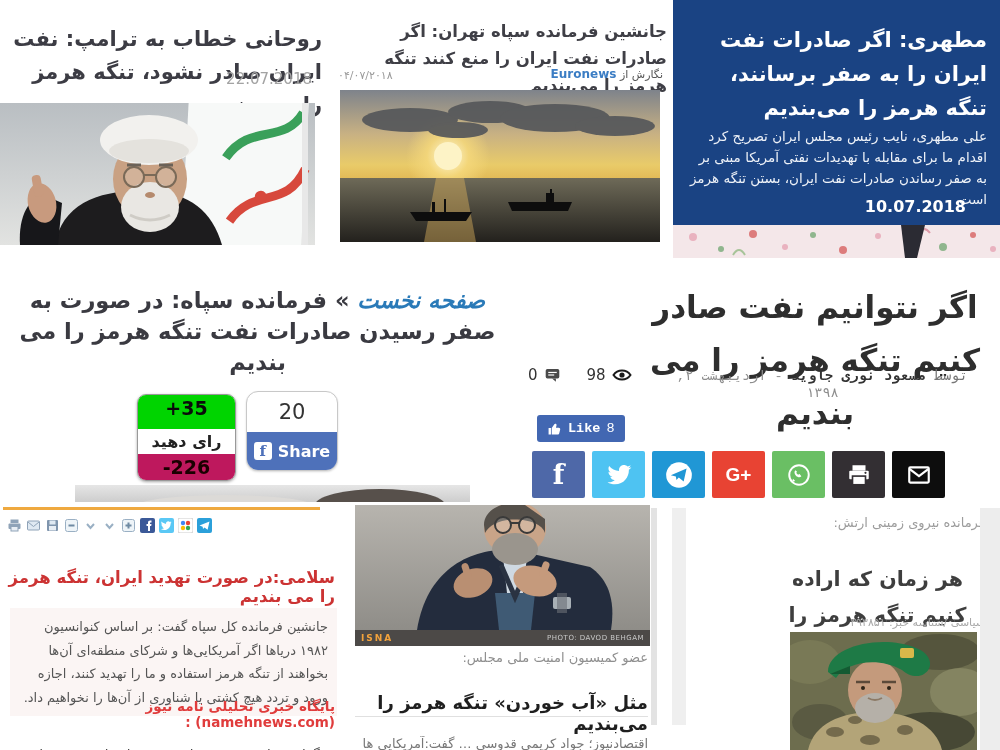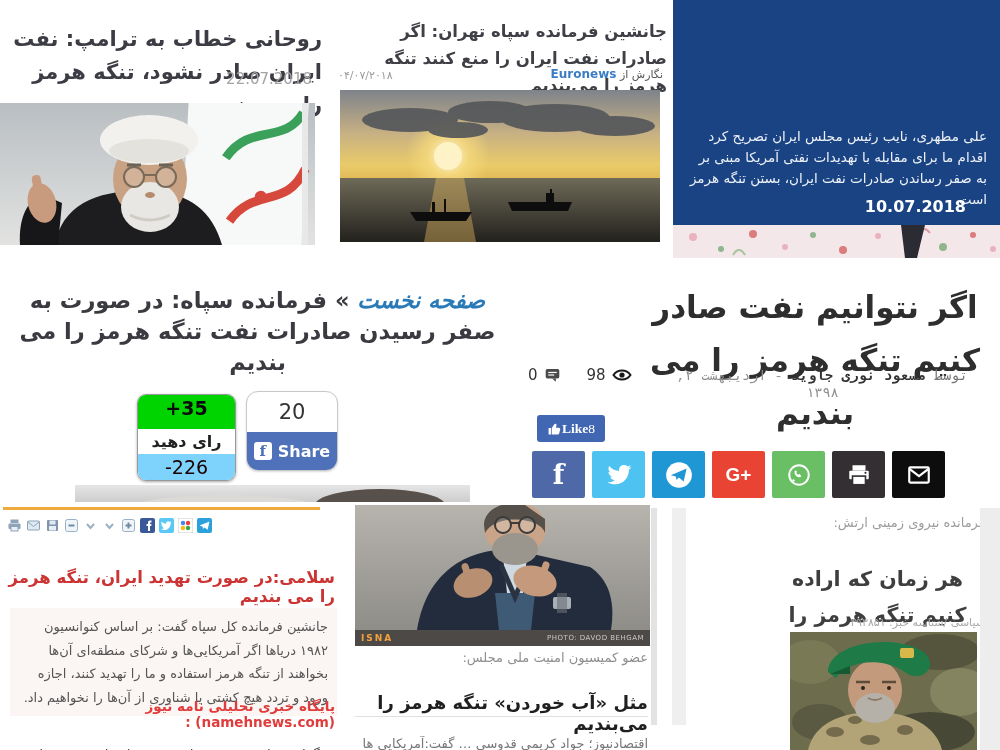--- a/index.html
+++ b/index.html
@@ -35,40 +35,40 @@
   #floral{left:673px;top:225px;width:327px;height:33px;}
 
   
   .pd-head{left:630px;top:260px;width:370px;text-align:center;
            font-size:31px;color:#2e2e2e;line-height:53px;}
   .pd-byline{left:660px;top:367px;width:325px;text-align:center;font-size:14px;color:#888;font-family:Liberation Mono, monospace;}
   .pd-by-pre{color:#777;} .pd-author{color:#333;font-weight:bold;} .pd-date{color:#8d8d8d;font-size:13.5px;}
   .pd-stats{left:528px;top:366px;width:130px;font-size:15px;color:#333;display:flex;gap:26px;align-items:center;}
   .stat{display:flex;align-items:center;gap:6px;}
   .like-btn{left:537px;top:415px;height:27px;background:#4267b2;border:0;border-radius:3px;
-            color:#fff;display:flex;align-items:center;padding:0 10px;font-size:13.5px;cursor:pointer;
-            font-family:Liberation Serif, serif;text-align:right;}
+            color:#fff;display:flex;align-items:center;gap:6px;padding:0 10px;font-size:13.5px;cursor:pointer;
+            font-family:Liberation Mono, monospace;text-align:right;}
   .like-lbl{font-weight:bold;}
   .share-row{left:532px;top:451px;display:flex;gap:7px;}
   .shbtn{width:53px;height:47px;border:0;border-radius:2px;display:flex;align-items:center;
          justify-content:center;cursor:pointer;padding:0;}
   .sh-fb{background:#4e68a8;} .sh-tw{background:#4ec3f2;} .sh-tg{background:#2097d5;}
   .sh-gp{background:#e84333;} .sh-wa{background:#6abf64;} .sh-pr{background:#332f33;} .sh-ml{background:#0d0d0d;}
   .fglyph{color:#fff;font-size:27px;font-weight:bold;font-family:"DejaVu Serif",serif;}
   .gpglyph{color:#fff;font-size:19px;font-weight:bold;}
 
   
   .pe-head{left:0;top:266px;width:515px;text-align:center;font-size:22.5px;font-weight:bold;
            color:#3a3a41;line-height:31px;}
   .pe-link{color:#2a7ab8;text-decoration:none;cursor:pointer;font-style:italic;}
   .vote{left:137px;top:394px;width:97px;border:1px solid #999;border-radius:9px;overflow:hidden;
         box-shadow:0 1px 3px rgba(0,0,0,.35);text-align:center;cursor:pointer;}
   .vote-up{background:#00d400;height:34px;line-height:26px;font-size:19px;font-weight:bold;color:#0b0b0b;}
   .vote-mid{background:#fff;height:25px;line-height:25px;font-size:16px;font-weight:bold;color:#222;}
-  .vote-down{background:#7dd3fc;height:26px;line-height:26px;font-size:19px;font-weight:normal;color:#1a0000;}
+  .vote-down{background:#be185d;height:26px;line-height:26px;font-size:19px;font-weight:bold;color:#1a0000;}
   .fbshare{left:246px;top:391px;width:90px;height:78px;border:1px solid #c8c8c8;border-radius:12px;
            overflow:hidden;background:#fff;box-shadow:0 1px 2px rgba(0,0,0,.15);cursor:pointer;}
   .fbshare-count{height:40px;line-height:40px;text-align:center;font-size:21px;color:#333;}
   .fbshare-btn{height:38px;background:#4e71ba;display:flex;align-items:center;justify-content:center;gap:6px;}
   .fsq{width:18px;height:18px;background:#fff;border-radius:3px;color:#4e71ba;font-weight:bold;
        font-family:"DejaVu Serif",serif;font-size:15px;line-height:18px;text-align:center;}
   .fbshare-lbl{color:#fff;font-weight:bold;font-size:16px;}
   .headstrip{left:75px;top:485px;}
 
   
@@ -188,20 +188,21 @@
         <rect x="92" y="112" width="3" height="10"></rect>
           <rect x="104" y="109" width="2" height="13"></rect>
         <path d="M168,112 L232,112 L228,121 L172,121 Z"></path>
         <rect x="206" y="103" width="8" height="9"></rect>
           <rect x="210" y="99" width="2" height="5"></rect>
       </g>
     </svg>
   </section>
 
   <section class="abs" id="panelC">
+    <h2 class="pc-head rtl">مطهری: اگر صادرات نفت ایران را به صفر برسانند، تنگه هرمز را می‌بندیم</h2>
     <p class="pc-sum rtl">علی مطهری، نایب رئیس مجلس ایران تصریح کرد اقدام ما برای مقابله با تهدیدات نفتی آمریکا مبنی بر به صفر رساندن صادرات نفت ایران، بستن تنگه هرمز است.</p>
     <div class="pc-date ltr">10.07.2018</div>
   </section>
   <svg class="abs" id="floral" width="327" height="33" viewBox="0 0 327 33">
     <rect width="327" height="33" fill="#f4e7e9"></rect>
     <g opacity="0.85">
       <circle cx="20" cy="12" r="4" fill="#e8a9b8"></circle>
         <circle cx="48" cy="24" r="3" fill="#7fae7f"></circle>
       <circle cx="80" cy="9" r="4" fill="#d96a6a"></circle>
         <circle cx="112" cy="22" r="3" fill="#e8a9b8"></circle>

